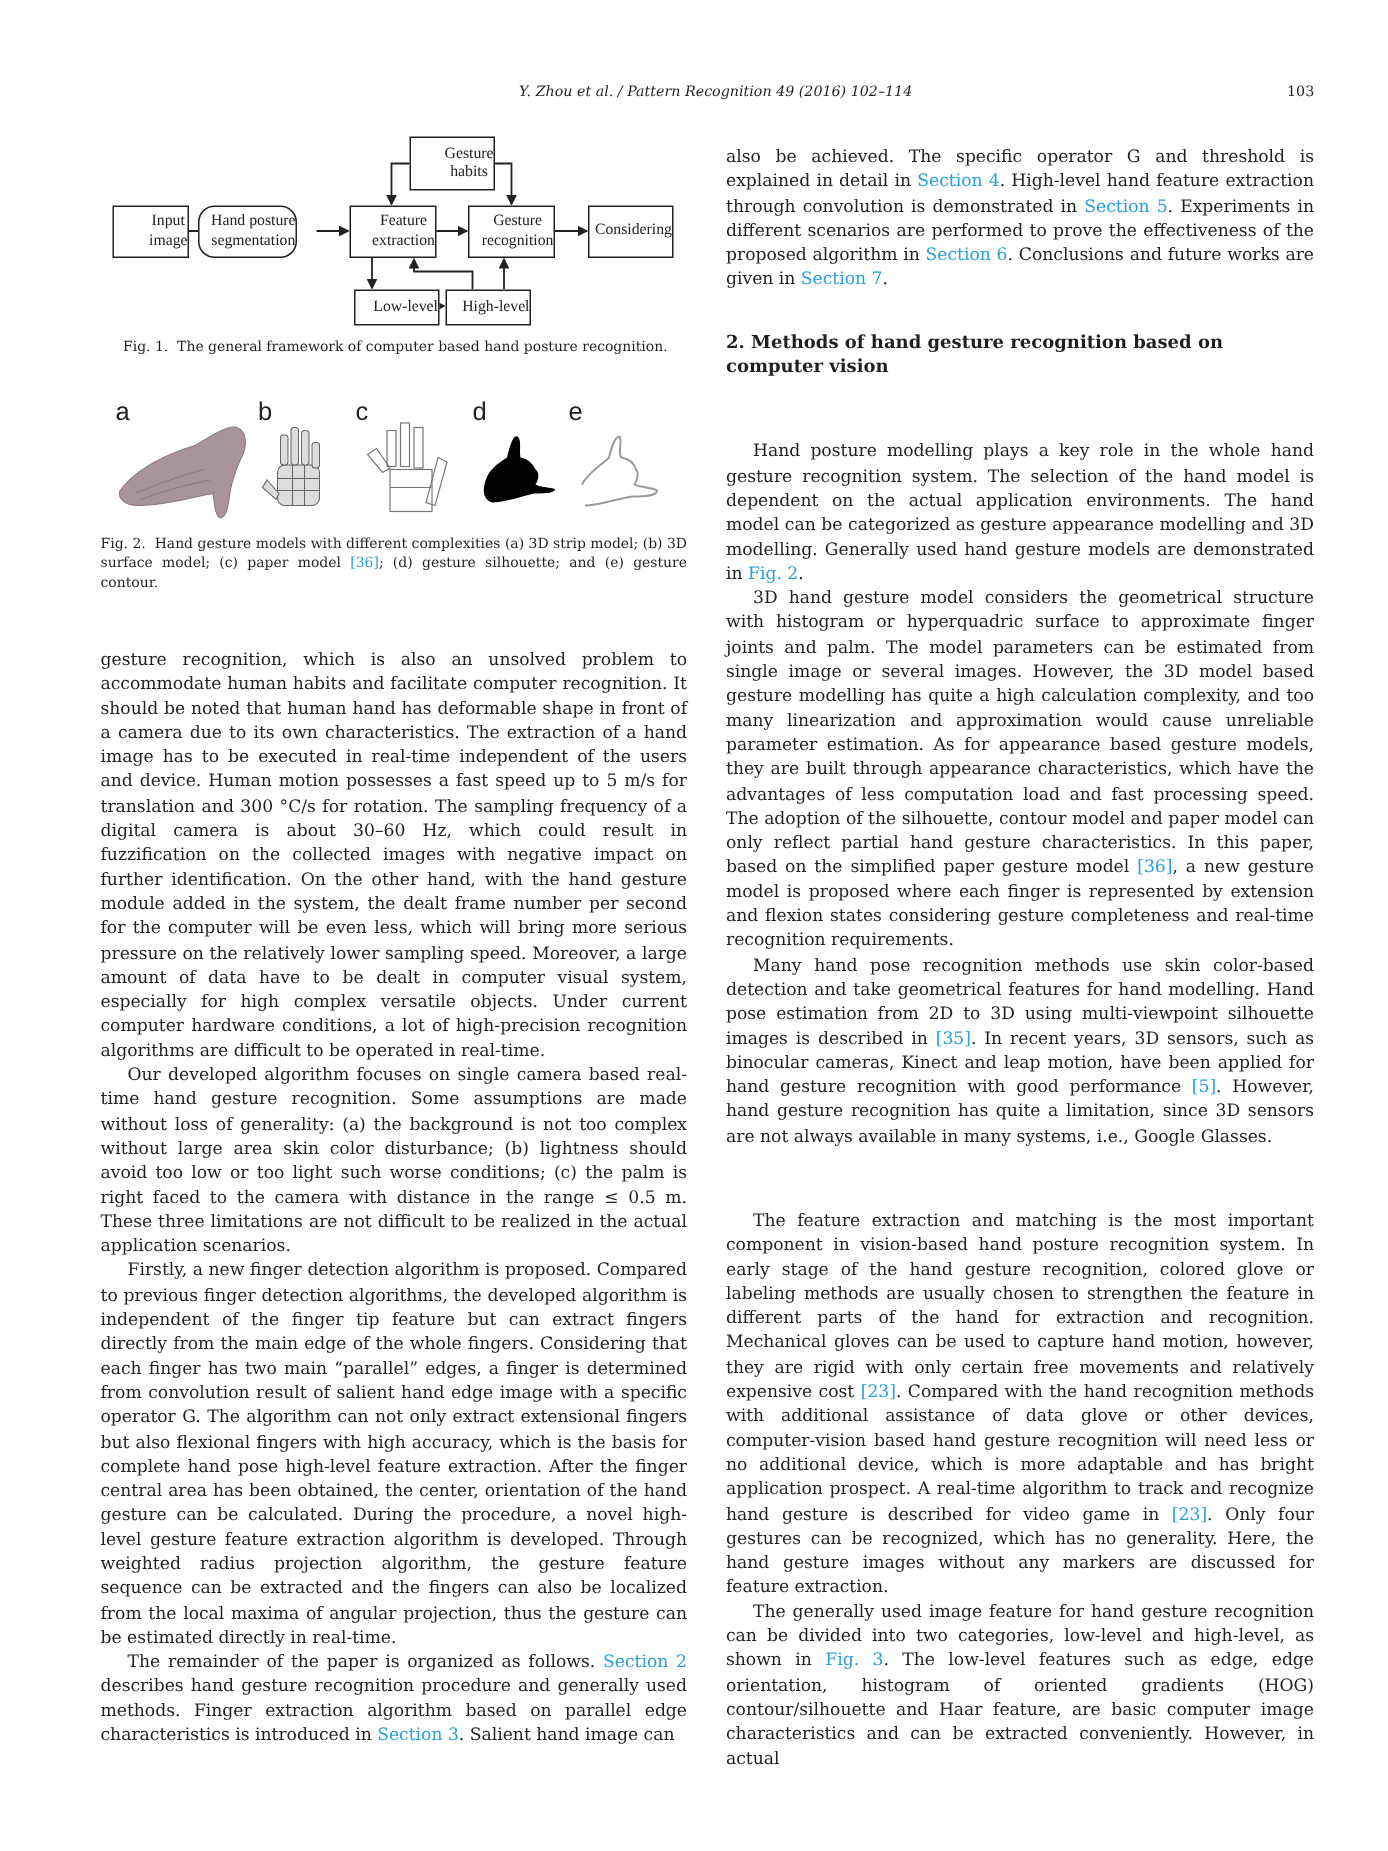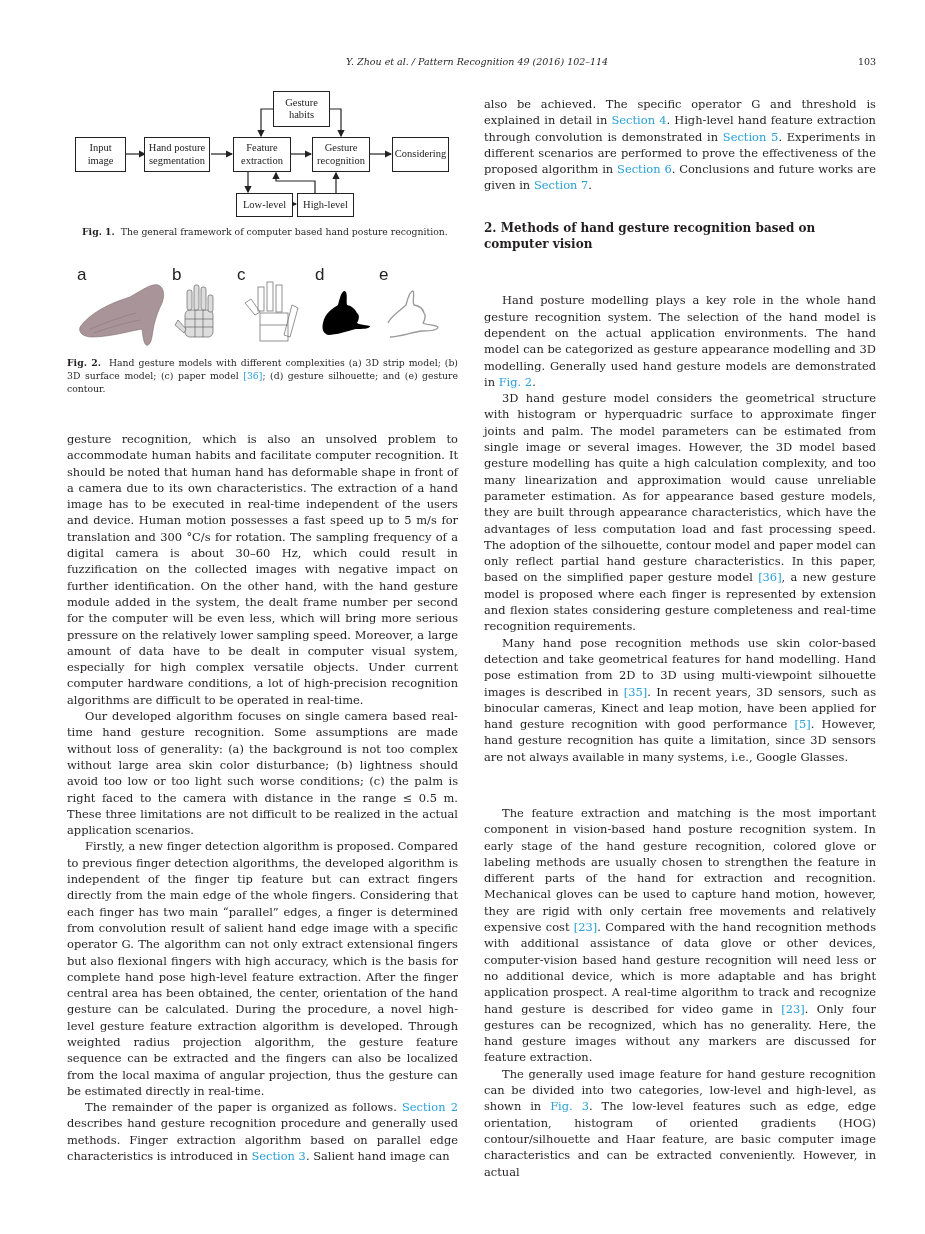--- a/index.html
+++ b/index.html
@@ -6,23 +6,23 @@
   body { width:925px; height:1234px; position:relative; overflow:hidden;
          font-family:"DejaVu Serif","Liberation Serif",serif; color:#231f20; }
   .header { position:absolute; top:56px; left:0; width:765px; height:14px; font-size:9.5px; }
   .header .title { position:absolute; left:346px; top:0; font-style:italic; }
   .header .pgnum { position:absolute; left:858px; top:0; }
 
   .fig1 { position:absolute; left:60px; top:85px; width:400px; height:140px; }
   .fig1 svg { position:absolute; left:0; top:0; }
   .box { position:absolute; border:1.3px solid #222; box-sizing:border-box; background:#fff;
          font-family:"Liberation Serif","DejaVu Serif",serif; font-size:10.5px; line-height:12.5px;
-         text-align:center; display:flex; align-items:center; justify-content:center; color:#222; }
+         text-align:center; display:flex; align-items:center; justify-content:flex-end; color:#222; }
   .cap { position:absolute; font-size:9.3px; line-height:13px; color:#231f20; }
-  .cap b { font-weight:bold; }
+  .cap b { font-weight:normal; }
   .fig1cap { left:82px; top:225px; width:380px; white-space:nowrap; }
 
   .fig2 { position:absolute; left:70px; top:265px; width:390px; height:85px; }
   .fig2 .lbl { position:absolute; top:0; font-family:"Liberation Sans","DejaVu Sans",sans-serif; font-size:17px; color:#222; }
   .fig2cap { left:67px; top:356px; width:391px; text-align:justify; }
 
   .col { position:absolute; font-size:11.45px; line-height:16.3px; text-align:justify; hyphens:manual; }
   .col p { margin:0; text-indent:0; }
   .col p.ind { text-indent:18px; }
   .left-col { left:67px; top:431px; width:391px; }
@@ -67,21 +67,21 @@
       <line x1="216" y1="119" x2="236" y2="119" marker-end="url(#ah)"></line>
 
       <polyline points="255,108 255,96 216,96 216,88" marker-end="url(#ah)"></polyline>
 
       <line x1="276" y1="108" x2="276" y2="88" marker-end="url(#ah)"></line>
     </g>
   </svg>
   <div class="box" style="left:15px;top:52px;width:51px;height:35px;">
     <div><span>Input</span><br><span>image</span></div>
   </div>
-  <div class="box" style="left:84px;top:52px;width:66px;height:35px;">
+  <div class="box" style="left:72px;top:52px;width:66px;height:35px;border-radius:11px;">
     <div><span>Hand posture</span><br><span>segmentation</span></div>
   </div>
   <div class="box" style="left:173px;top:52px;width:58px;height:35px;">
     <div><span>Feature</span><br><span>extraction</span></div>
   </div>
   <div class="box" style="left:252px;top:52px;width:58px;height:35px;">
     <div><span>Gesture</span><br><span>recognition</span></div>
   </div>
   <div class="box" style="left:332px;top:52px;width:57px;height:35px;">
     <span>Considering</span>

